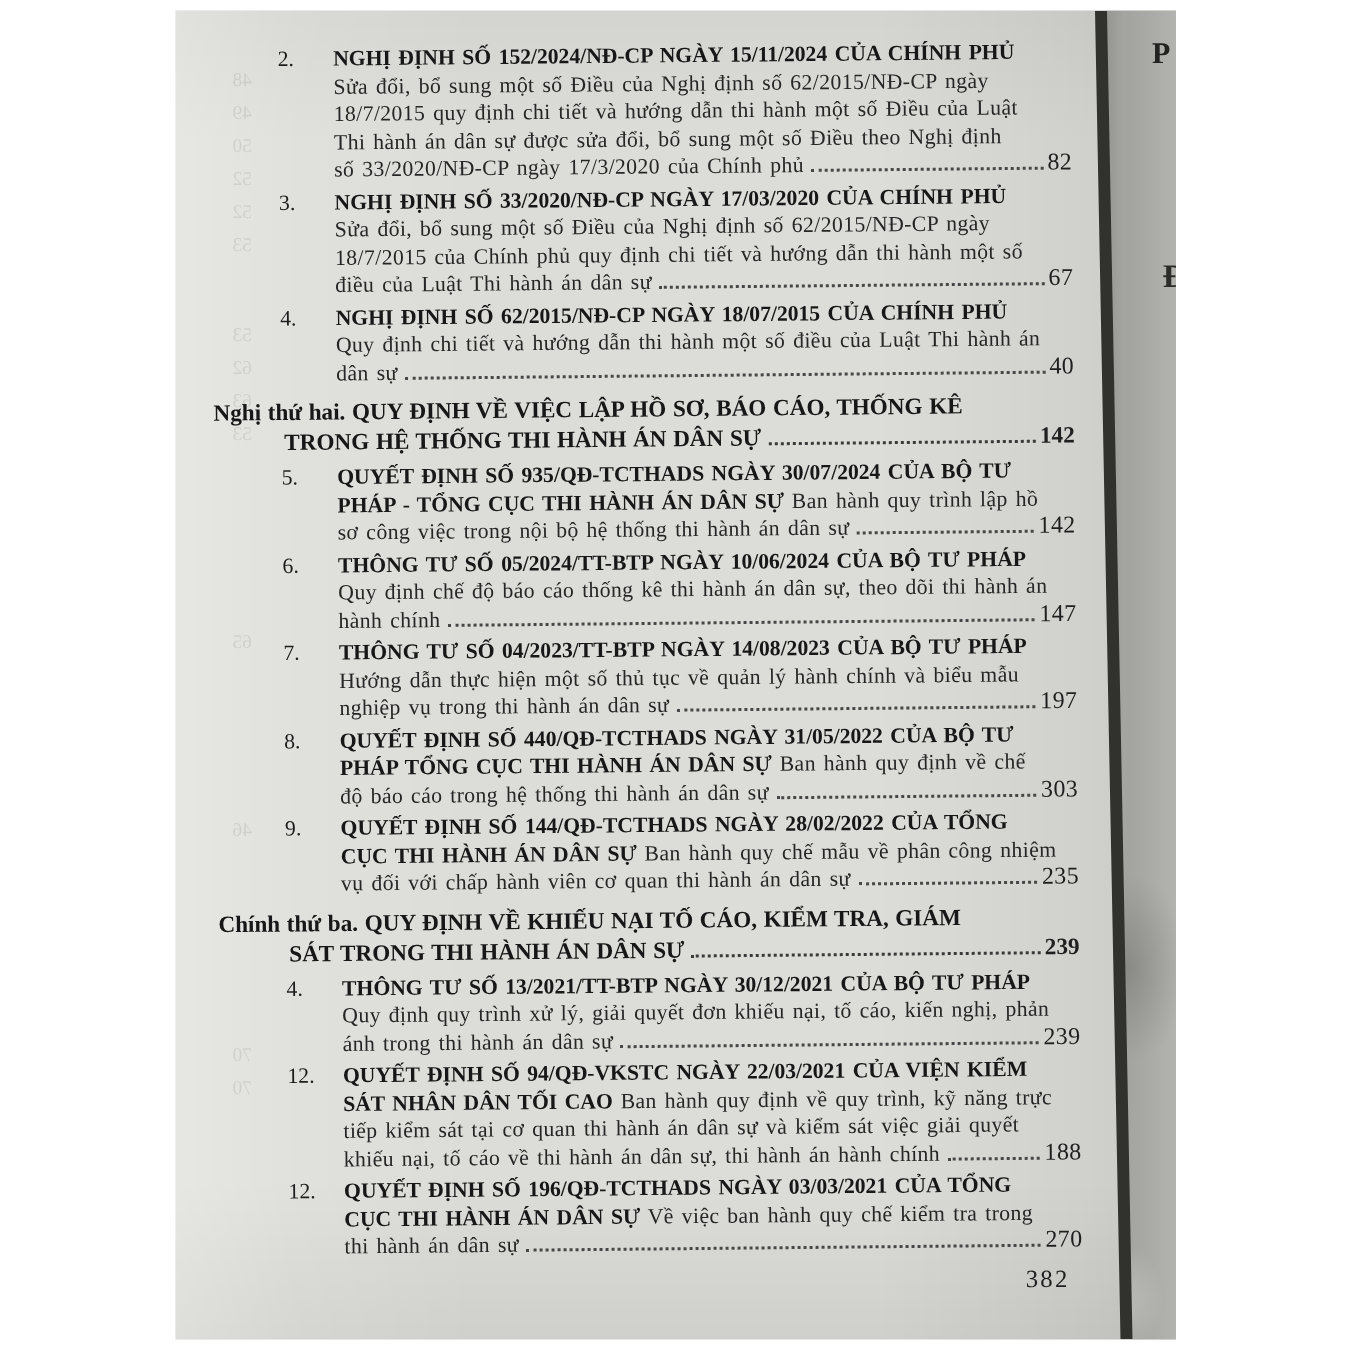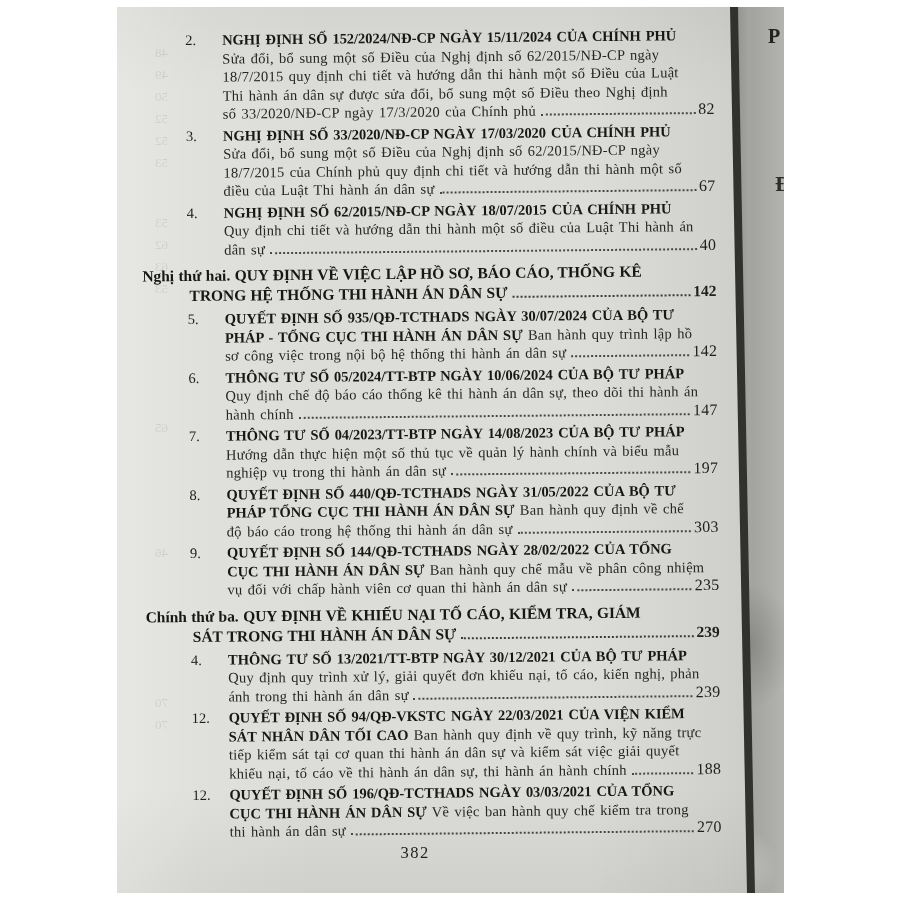--- a/index.html
+++ b/index.html
@@ -35,21 +35,21 @@
   .txt{white-space:nowrap;}
   .dots{flex:1;min-width:10px;border-bottom:2px dotted #474747;margin:0 3px 3px 5px;height:1px;}
   .pg{flex:none;font-size:16px;color:#1f1f1f;}
   .part{margin:7px 0 4px -45px;font-weight:bold;color:#101010;}
   .part .ln{font-size:15.5px;line-height:20px;letter-spacing:0;word-spacing:.6px;}
   .part .ln.last{padding-left:47px;}
   .part .pg{font-size:15.5px;font-weight:bold;}
   .part .dots{border-bottom-color:#3a3a3a;}
   
   .footer{
-    position:absolute;left:0;top:836px;width:596px;text-align:center;
+    position:absolute;left:0;top:836px;width:596px;text-align:right;
     font-size:16.5px;color:#1f1f1f;letter-spacing:1.5px;
   }
   
   .bt{
     position:absolute;left:38px;width:30px;text-align:right;
     font-size:13px;color:#5e5e5a;opacity:.14;
     transform:scaleX(-1);filter:blur(.5px);
   }
   .bt:nth-of-type(1){top:38px;}  .bt:nth-of-type(2){top:60px;}
   .bt:nth-of-type(3){top:82px;}  .bt:nth-of-type(4){top:104px;}

